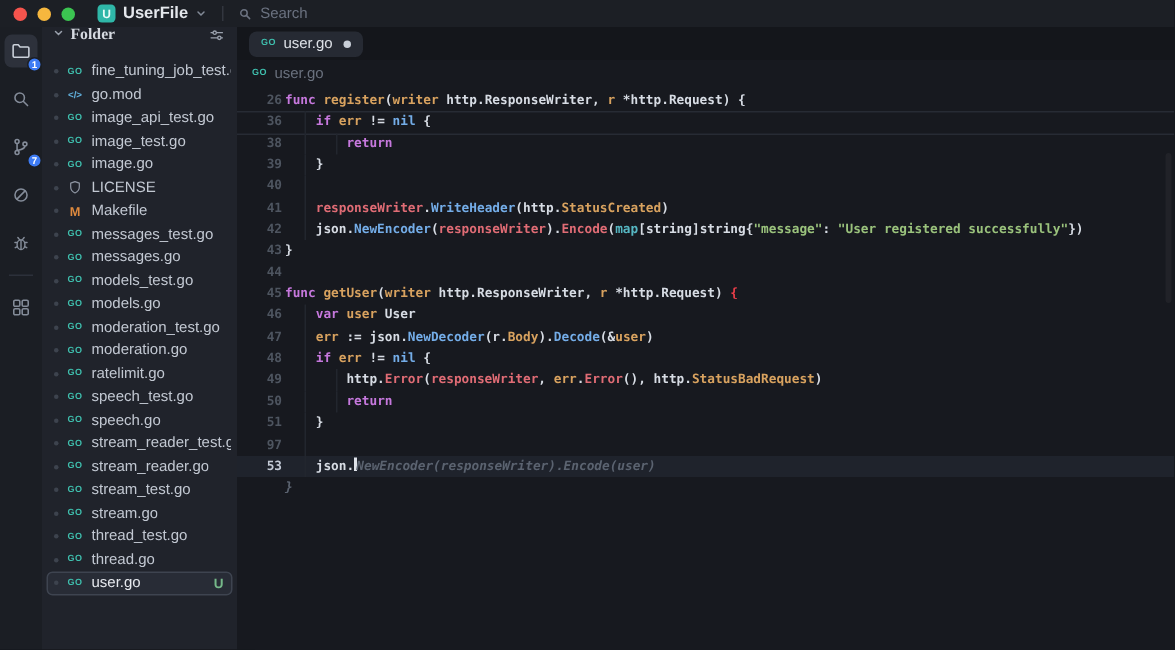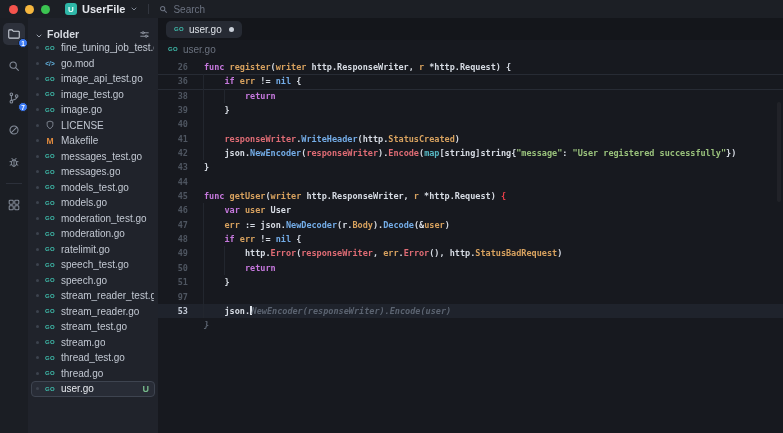--- a/index.html
+++ b/index.html
@@ -26,21 +26,21 @@
   .ab-item { width:22px; height:22px; border-radius:5px; display:flex; align-items:center;
              justify-content:center; color:#848c99; position:relative; flex:none; }
   .ab-item.active { background:#2d313b; color:#ccd2db; }
   .ab-badge { position:absolute; right:-3px; bottom:-3px; width:10px; height:10px; border-radius:50%;
               color:#fff; font-size:6.5px; font-weight:700; display:flex; align-items:center;
               justify-content:center; border:1px solid #1b1e24; }
   .ab-div { width:16px; height:1px; background:#2c303a; flex:none; margin:0; }
 
   
   .sidebar { width:130px; flex:none; background:#20232b; display:flex; flex-direction:column; }
-  .sb-header { height:22px; flex:none; display:flex; align-items:flex-end; padding:0 8px 0 7px; gap:4px; color:#9aa1ad; }
+  .sb-header { height:22px; flex:none; display:flex; align-items:flex-start; padding:0 8px 0 7px; gap:4px; color:#9aa1ad;font-family:Liberation Serif, serif; }
   .sb-title { font-size:10.5px; font-weight:700; color:#d6dae1; flex:1; }
   .filelist { flex:1; overflow:hidden; }
   .frow { height:15.5px; display:flex; align-items:center; padding-left:4px; margin:0 3px;
           border:1px solid transparent; border-radius:4px; }
   .fdot { width:3px; height:3px; border-radius:50%; background:#3d434e; margin-right:4px; flex:none; }
   .fico { width:14px; flex:none; display:flex; justify-content:center; align-items:center; margin-right:4px; }
   .fname { font-size:10px; color:#c2c8d2; white-space:nowrap; overflow:hidden; }
   .frow.selected { background:#282c36; border-color:#3e4450; }
   .frow.selected .fname { color:#e6e9ee; }
   .fgit { margin-left:auto; margin-right:5px; font-size:9px; font-weight:600; }
@@ -58,21 +58,21 @@
   .tab-dot { width:5px; height:5px; border-radius:50%; background:#c9cfd8; margin-left:2px; }
   .breadcrumb { height:18px; flex:none; display:flex; align-items:center; padding-left:10px; gap:5px;
                 font-size:10px; color:#6a717e; }
   .codearea { flex:1; position:relative; padding-top:2px; overflow:hidden;
               font-family:"DejaVu Sans Mono", monospace;font-weight:bold; }
   .crow { height:14.35px; display:flex; position:relative; line-height:14.35px; font-size:8.5px; }
   .crow.active { background:#1f232c; }
   .crow.sep::before { content:""; position:absolute; left:0; right:0; top:0; height:1px; background:#272b34; }
   .ln { width:30px; text-align:right; color:#4e5560; flex:none; }
   .crow.active .ln { color:#c3cad6; }
-  .lc { margin-left:16px; white-space:pre; }
+  .lc { margin-left:2px; white-space:pre; }
   .guide { position:absolute; top:0; bottom:0; width:1px; background:#22262e; }
   .cursor { display:inline-block; width:1.5px; height:9.5px; background:#dfe3ea; vertical-align:-1.5px; }
   .tok.ghost { font-style:italic; }
   .scroll-thumb { position:absolute; top:44px; right:2px; width:4px; height:100px;
                   background:rgba(255,255,255,.045); border-radius:2px; }
   svg { display:block; }
 </style>
 </head>
 <body>
 

